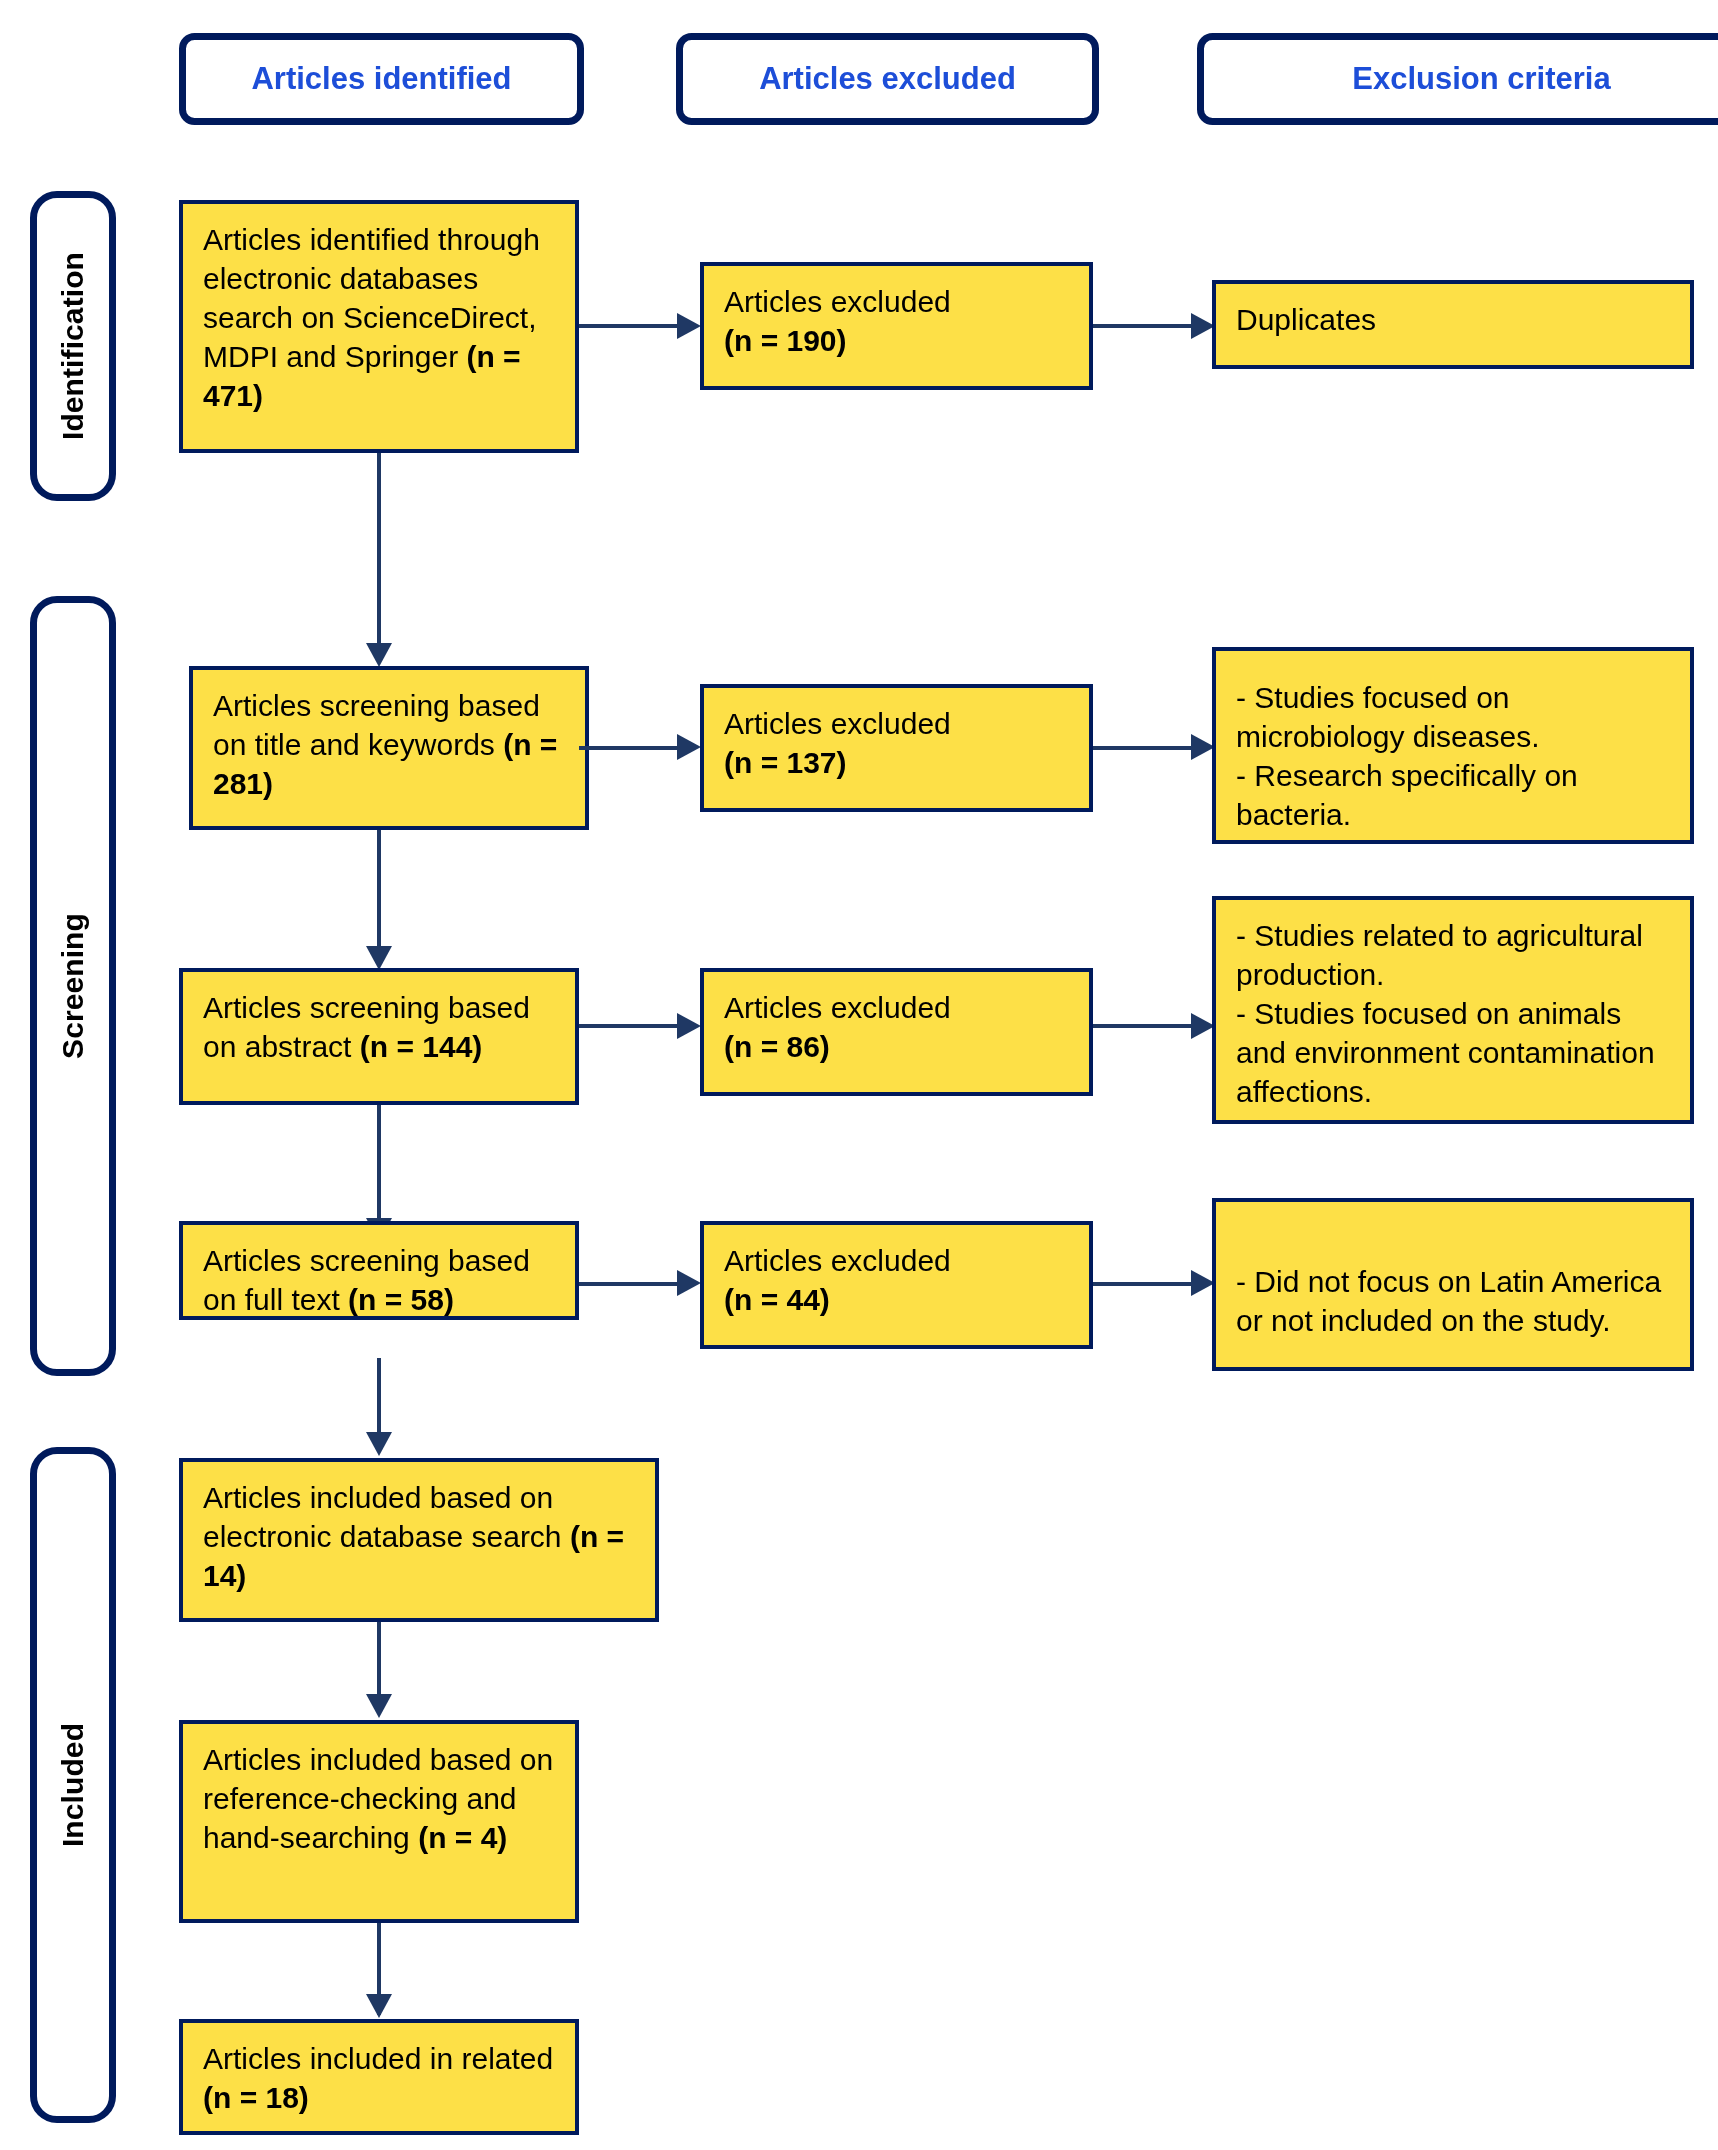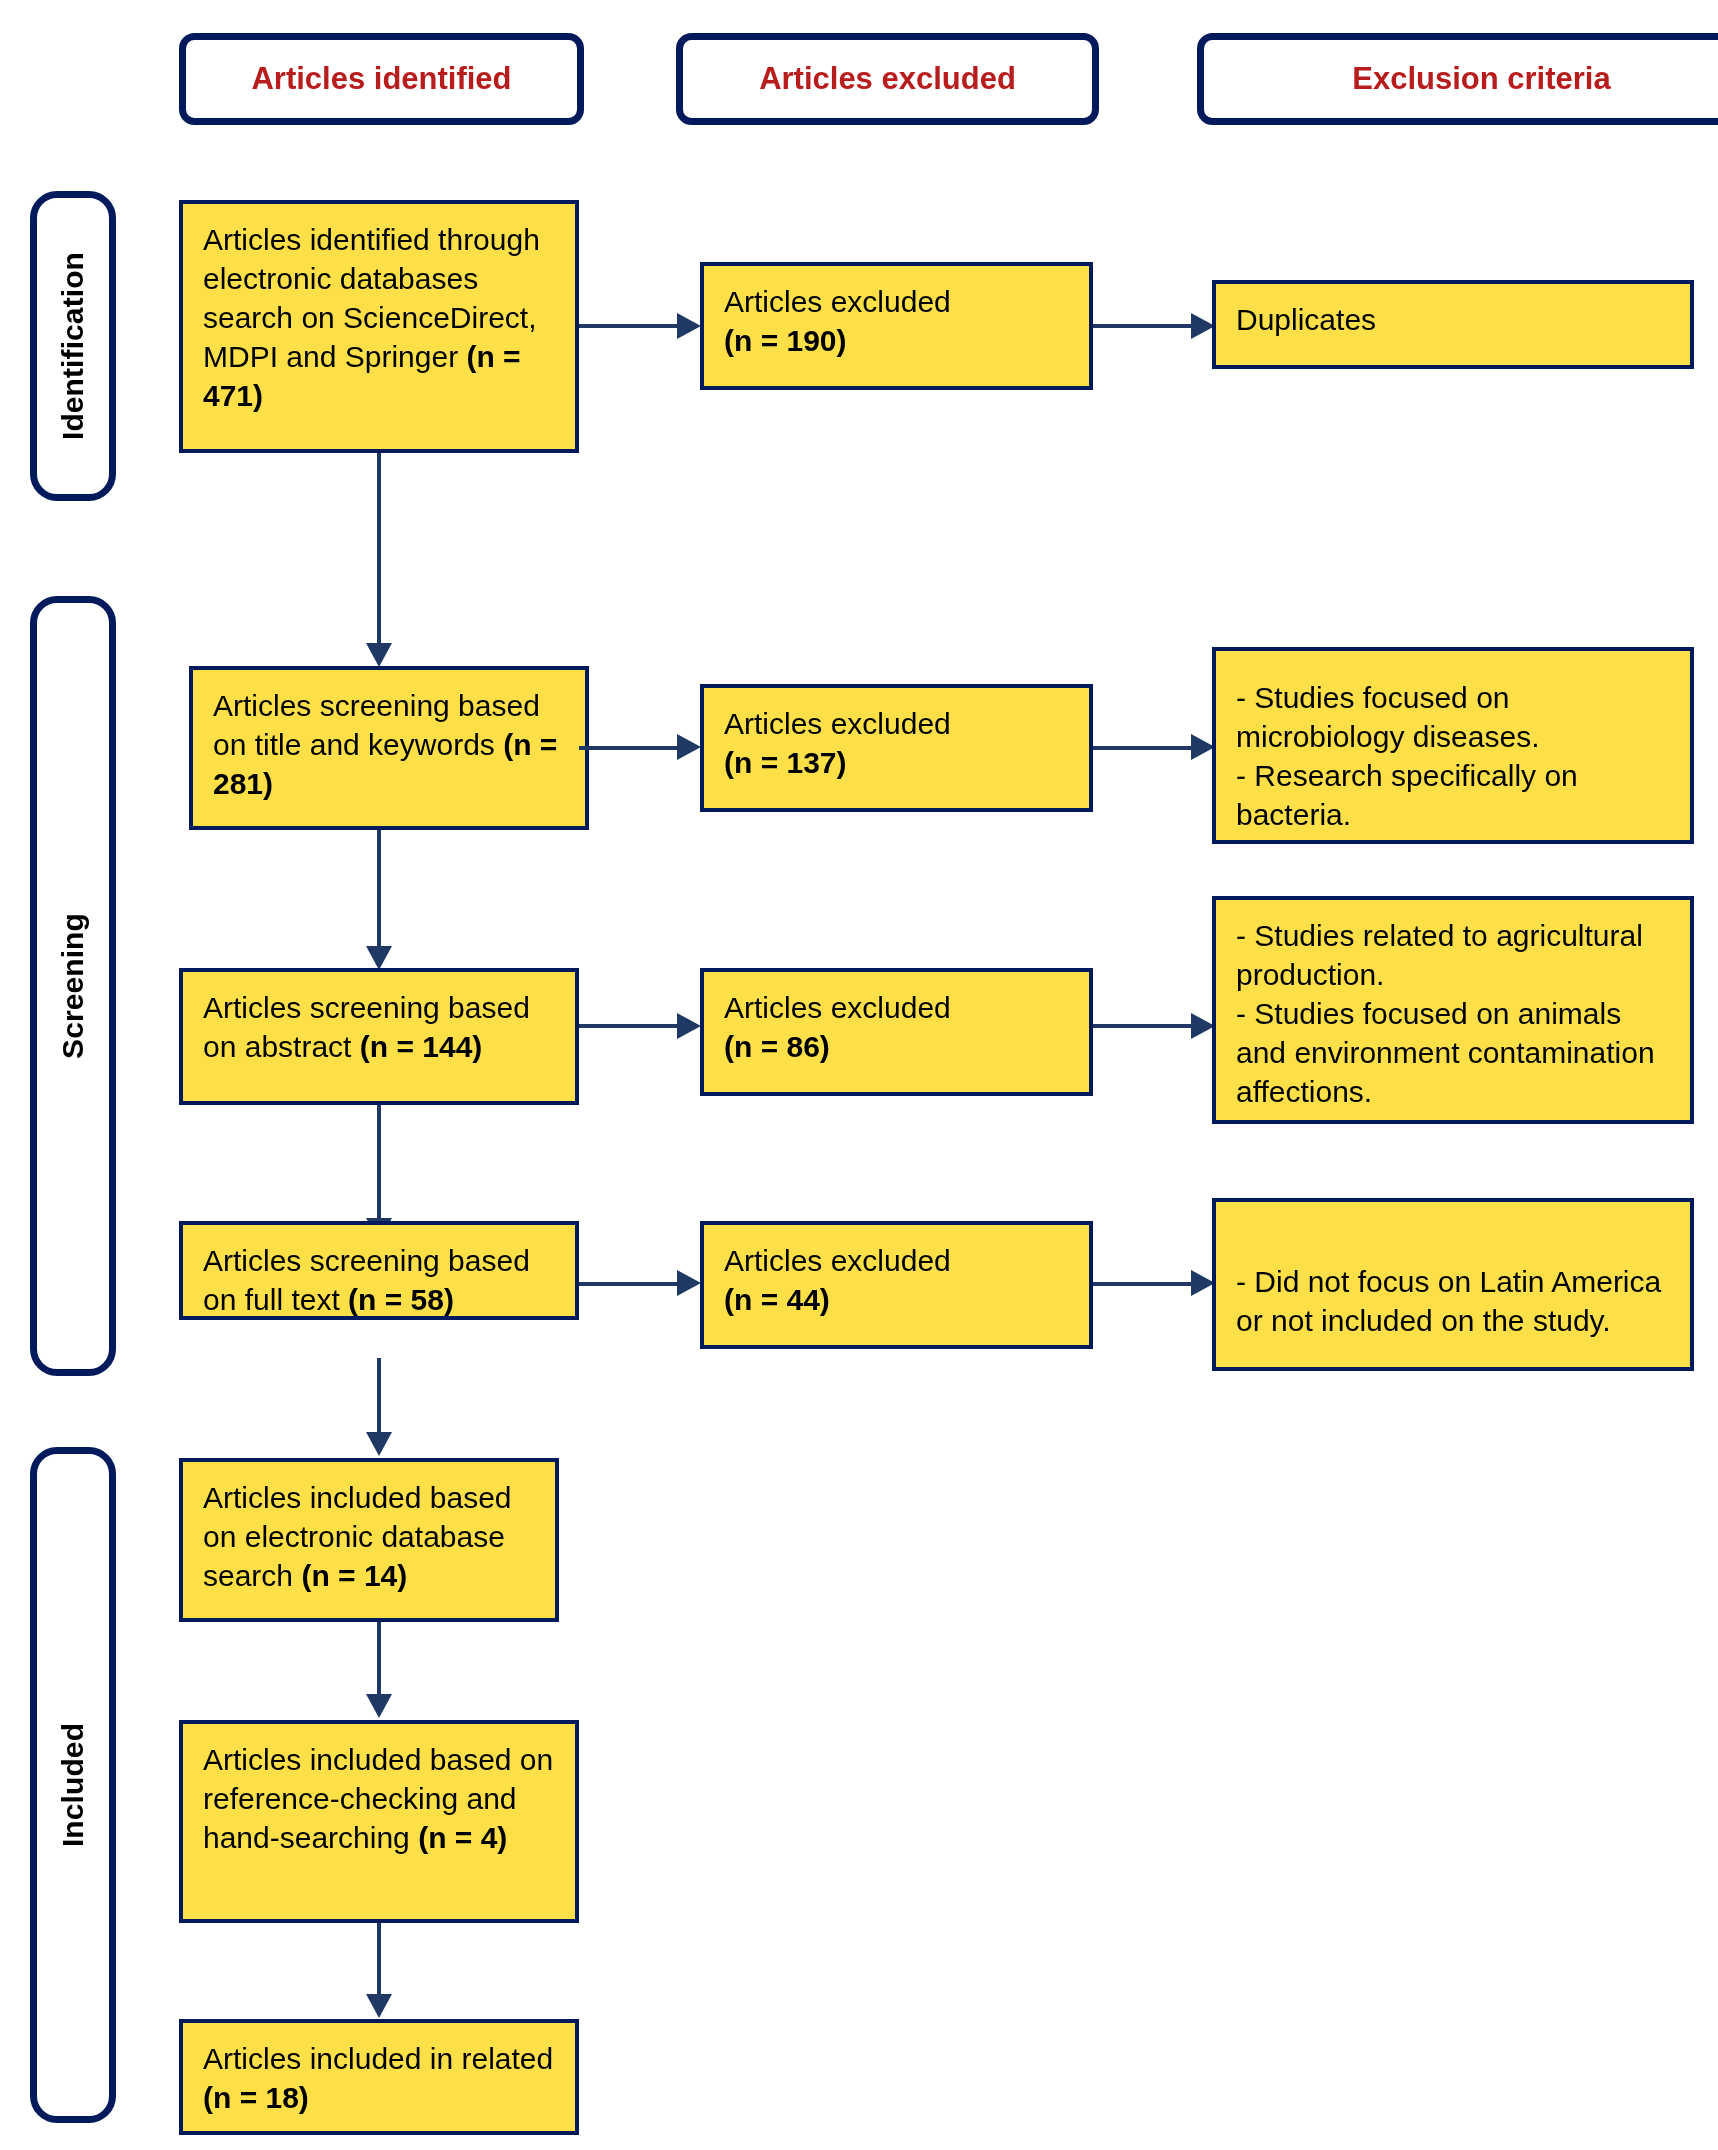--- a/index.html
+++ b/index.html
@@ -43,21 +43,21 @@
     border: 7.7px solid #001A5C;
     border-radius: 15.5px;
     background: #ffffff;
     display: flex;
     align-items: center;
     justify-content: center;
   }
   .header-box .htxt {
     font-weight: bold;
     font-size: 31px;
-    color: #b91c1c;
+    color: #1d4ed8;
     white-space: nowrap;
   }
 
   
   .node {
     position: absolute;
     box-sizing: border-box;
     border: 4.2px solid #001A5C;
     background: #fde047;
     padding: 15.5px 18px 12px 20px;
@@ -224,21 +224,21 @@
   <div class="hline" style="left:1093px; top:1282px; width:98px;"></div>
   <div class="arrow-right" style="left:1191px; top:1270px;"></div>
 
   <div class="node" style="left:1212px; top:1198px; width:482px; height:173px;">
     <div class="body" style="white-space:pre-line;margin-top:44px;">- Did not focus on Latin America or not included on the study.</div>
   </div>
 
   <div class="vline" style="left:377px; top:1358px; height:92px;"></div>
   <div class="arrow-down" style="left:366px; top:1432px;"></div>
 
-  <div class="node" style="left:179px; top:1458px; width:380px; height:164px;">
+  <div class="node" style="left:179px; top:1458px; width:480px; height:164px;">
     <div class="body">
       <span>Articles included based on electronic database search </span><b>(n = 14)</b>
     </div>
   </div>
 
   <div class="vline" style="left:377px; top:1622px; height:92px;"></div>
   <div class="arrow-down" style="left:366px; top:1694px;"></div>
 
   <div class="node" style="left:179px; top:1720px; width:400px; height:203px;">
     <div class="body">

